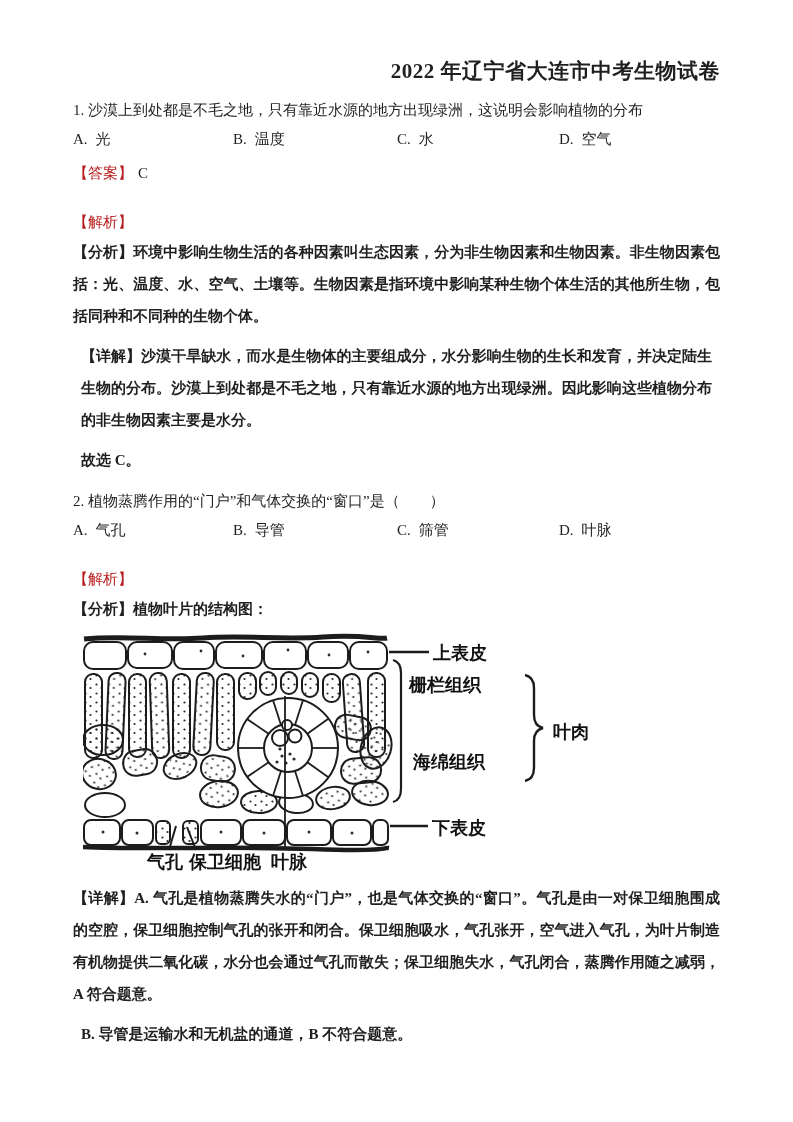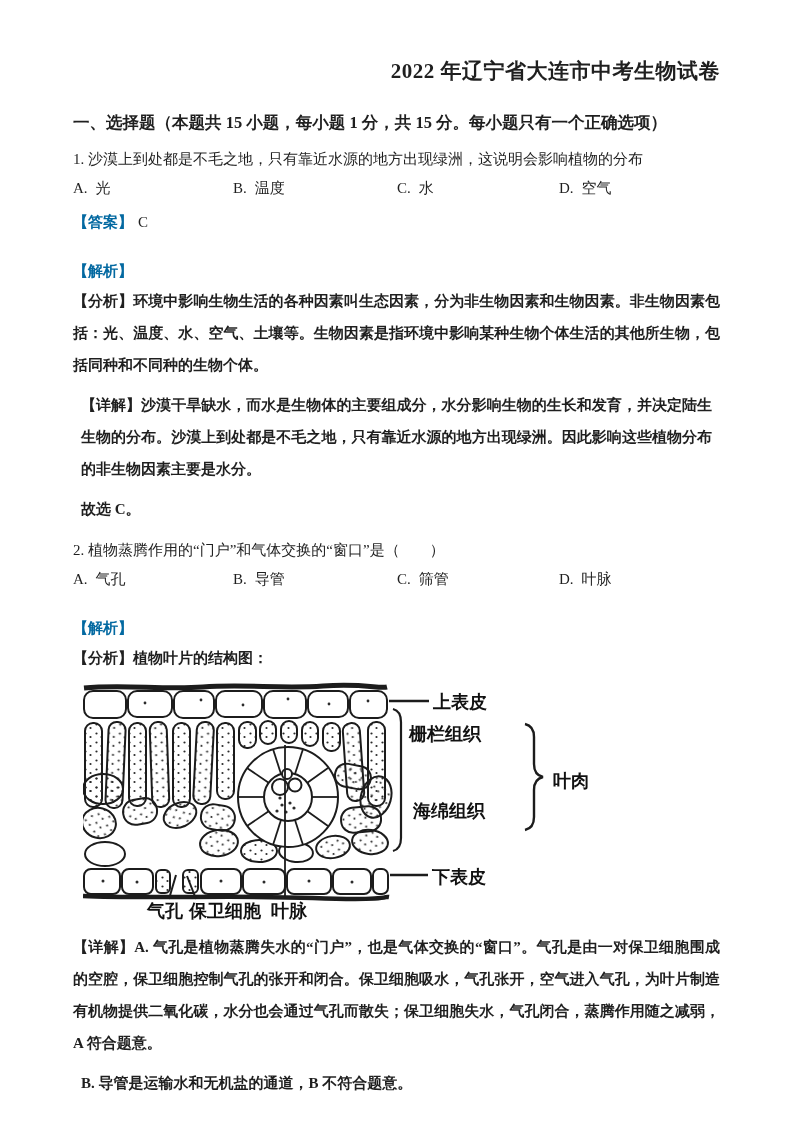--- a/index.html
+++ b/index.html
@@ -32,21 +32,21 @@
   .stem { margin: 12px 0 0 0; line-height: 24px; }
   .stem-q2 { margin: 13px 0 0 0; }
   .options {
     margin: 5px 0 0 0;
     display: grid;
     grid-template-columns: 160px 164px 162px auto;
     line-height: 24px;
   }
   .opt-key { margin-right: 8px; }
   .answer-line { margin: 10px 0 0 0; line-height: 24px; }
-  .tag-blue { color: #0369a1; font-weight: bold; }
+  .tag-blue { color: #b91c1c; }
   .answer-val { margin-left: 5px; }
   .jiexi-line { margin: 25px 0 0 0; line-height: 24px; }
   .para {
     margin: 2px 0 0 0;
     line-height: 32px;
     text-align: justify;
     font-weight: bold;
   }
   .para-tight { margin: 8px; }
   .diagram-wrap { margin: 3px 0 0 10px; }
@@ -61,21 +61,20 @@
     fill: #111111;
   }
 </style>
 </head>
 <body>
 
 <div class="page">
 
   <h1 class="doc-title">2022 年辽宁省大连市中考生物试卷</h1>
 
-  <h2 class="section-heading">一、选择题（本题共 15 小题，每小题 1 分，共 15 分。每小题只有一个正确选项）</h2>
 
   <div>
     <p class="stem">1. 沙漠上到处都是不毛之地，只有靠近水源的地方出现绿洲，这说明会影响植物的分布</p>
     <div class="options">
       <span><span class="opt-key">A.</span><span>光</span></span>
       <span><span class="opt-key">B.</span><span>温度</span></span>
       <span><span class="opt-key">C.</span><span>水</span></span>
       <span><span class="opt-key">D.</span><span>空气</span></span>
     </div>
     <p class="answer-line"><span class="tag-blue">【答案】</span><span class="answer-val">C</span></p>

